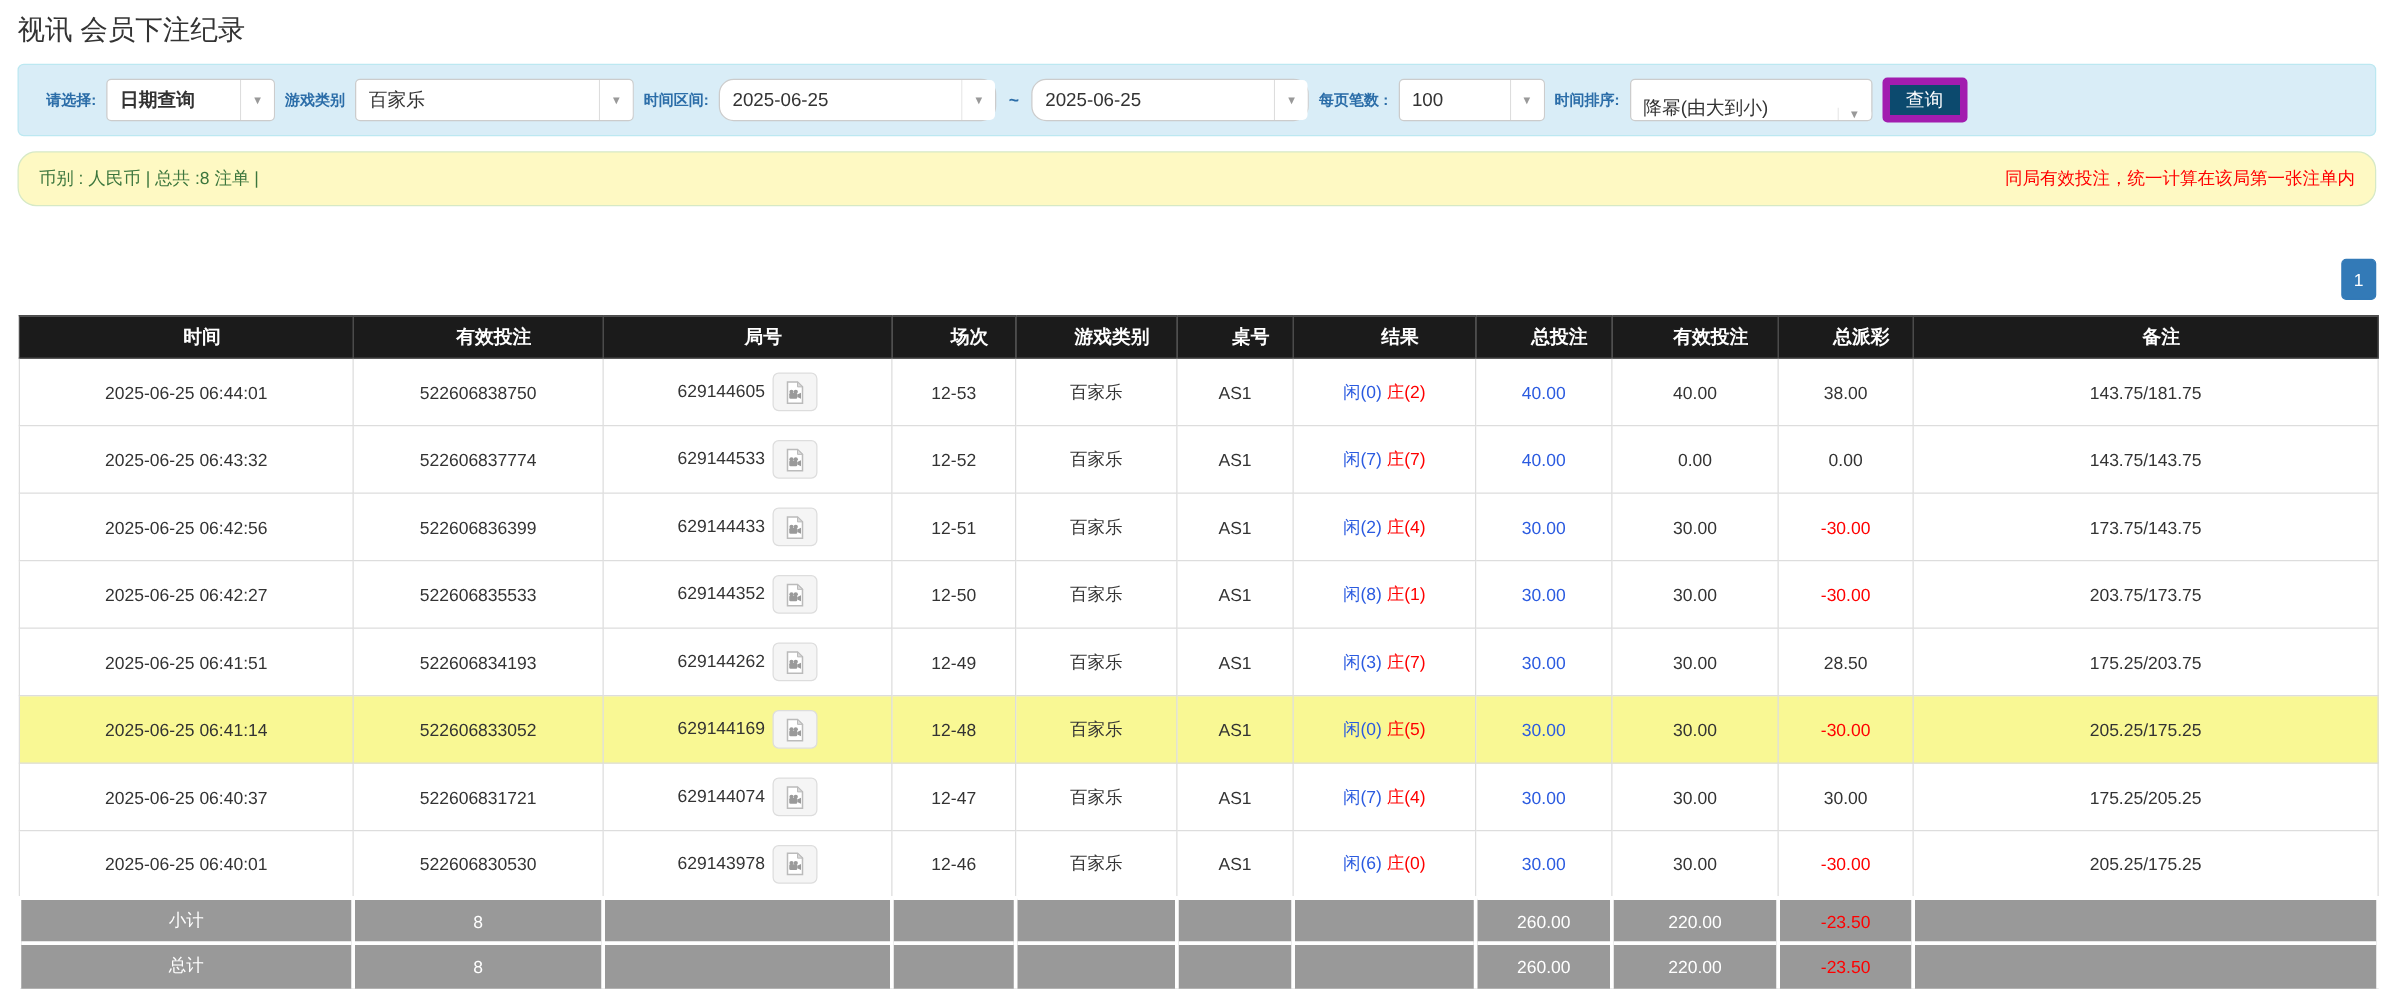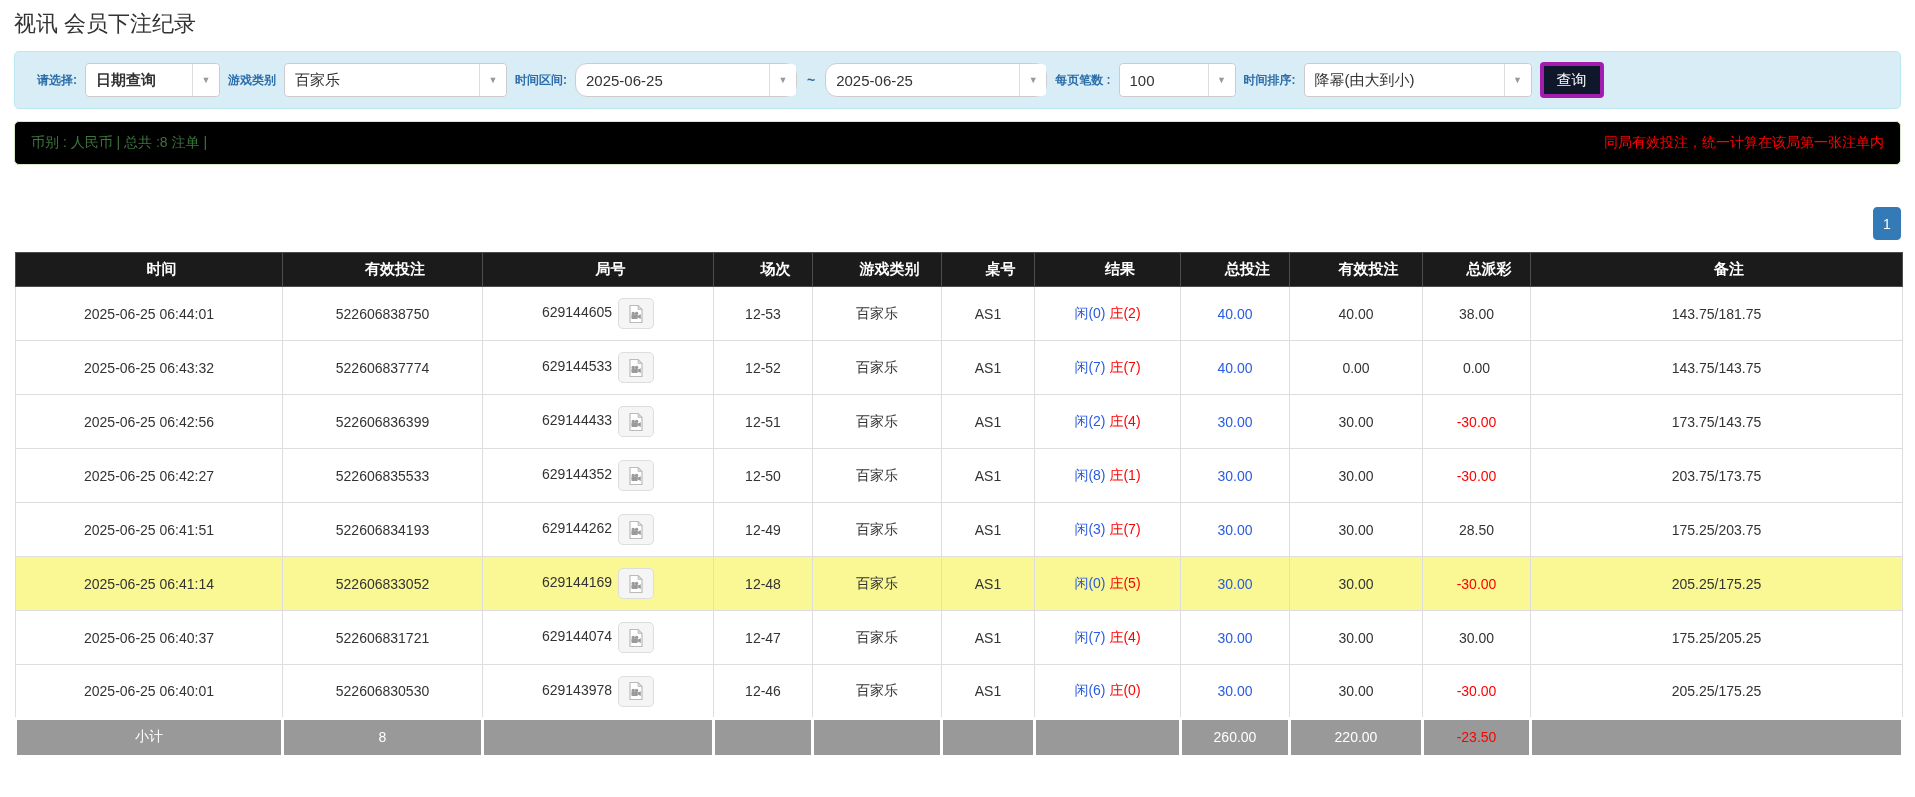--- a/index.html
+++ b/index.html
@@ -28,30 +28,30 @@
   }
   .combo .txt { padding:0 10px; font-size:15px; color:#333; flex:1; display:flex; align-items:center; overflow:hidden; }
   .combo .arrow {
     width:27px; border-left:1px solid #ddd; display:flex; align-items:center; justify-content:center;
     color:#999; font-size:9px; border-radius:0 4px 4px 0; background:#fff;
   }
   .w-select1 { width:135px;font-weight:bold; }
   .w-game   { width:223px; }
   .w-date   { width:222px;border-radius:12px; }
   .w-size   { width:117px; }
-  .w-sort   { width:228px; }
+  .w-sort   { width:194px;align-items:flex-end; }
   .search-btn {
-    background:#0f172a; border:4px solid #a21caf; color:#fff;
+    background:#0c4a6e; border:6px solid #a21caf; color:#fff;
     border-radius:4px; height:36px; padding:0 13px; font-size:15px; cursor:pointer;
     font-family:"Liberation Sans", sans-serif;
   }
 
   
   .info-bar {
-    margin-top:12px; background:#000000; border:1px solid #d6e9c6; border-radius:5px;
+    margin-top:12px; background:#fef9c3; border:1px solid #d6e9c6; border-radius:15px;
     height:44px; padding:0 16px; display:flex; align-items:center; justify-content:space-between;
     font-size:14px;
   }
   .info-left  { color:#3c763d; }
   .info-right { color:#ff0000;text-align:center; }
 
   
   .pager { display:flex; justify-content:flex-end; margin:42px 0 12px 0; }
   .page-btn {
     background:#337ab7; border:1px solid #337ab7; color:#fff; border-radius:4px;
@@ -393,16 +393,29 @@
     <td></td>
     <td></td>
     <td></td>
     <td></td>
     <td></td>
     <td><span>260.00</span></td>
     <td><span>220.00</span></td>
     <td class="neg"><span>-23.50</span></td>
     <td></td>
   </tr>
+        <tr>
+    <td><span>总计</span></td>
+    <td><span>8</span></td>
+    <td></td>
+    <td></td>
+    <td></td>
+    <td></td>
+    <td></td>
+    <td><span>260.00</span></td>
+    <td><span>220.00</span></td>
+    <td class="neg"><span>-23.50</span></td>
+    <td></td>
+  </tr>
       </tfoot>
   </table>
 
 </div>
 
 </body></html>

